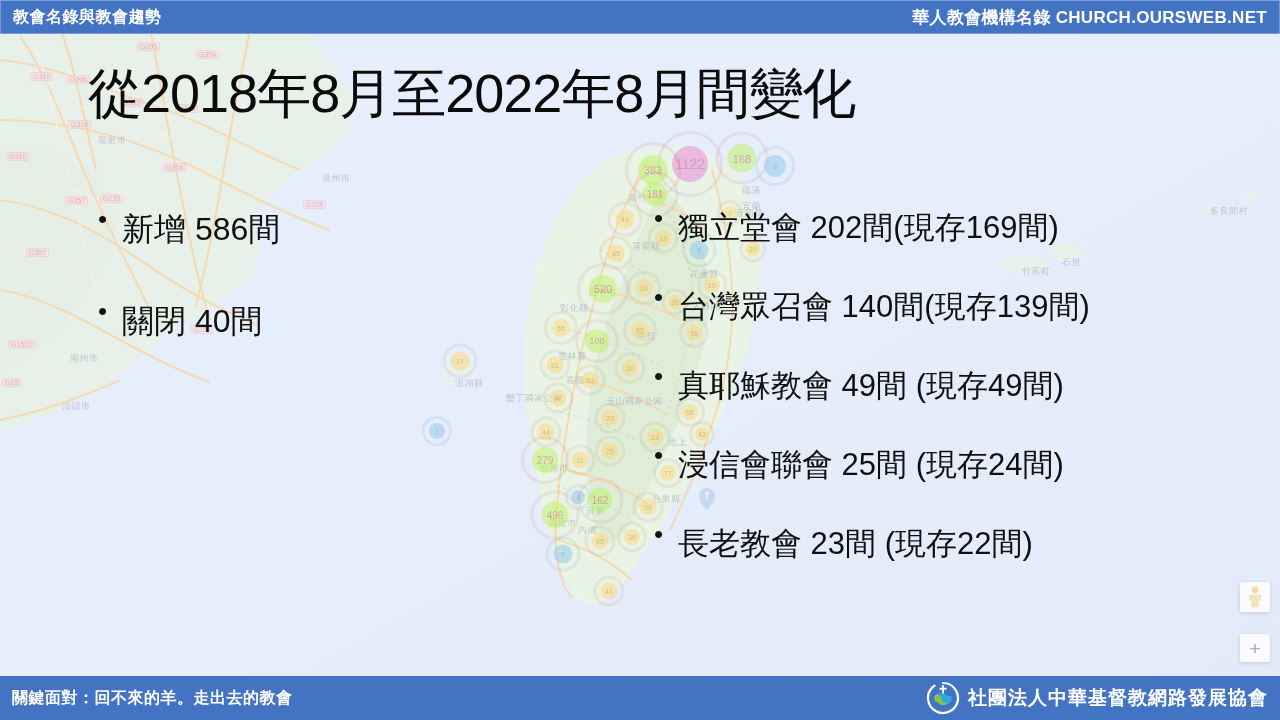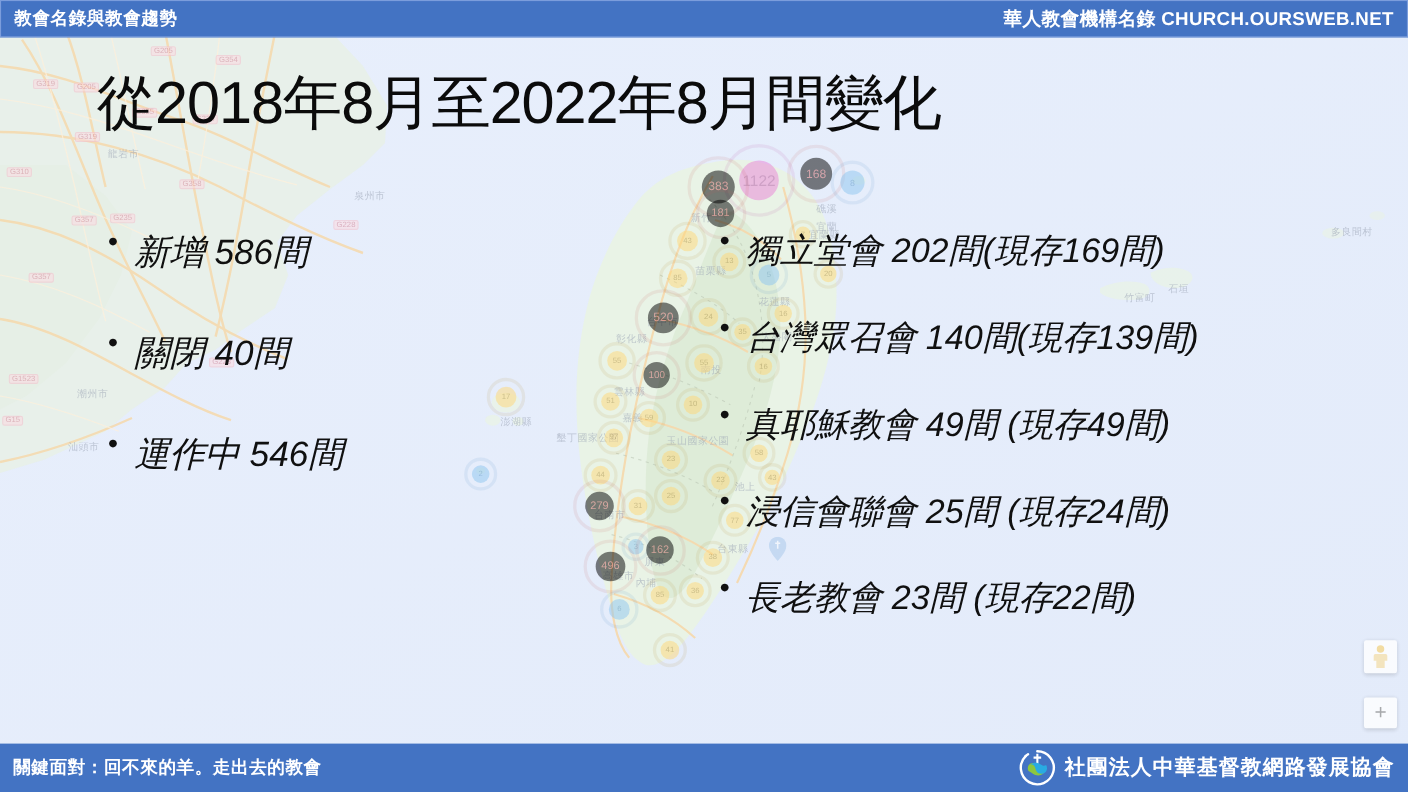--- a/index.html
+++ b/index.html
@@ -62,21 +62,21 @@
   }
   .cluster::before {
     content: "";
     position: absolute;
     border-radius: 50%;
     inset: -42%;
     border: 3px solid currentColor;
     opacity: .22;
   }
   .cluster.c-yellow { background: #ffd878; color: #b08a2e; }
-  .cluster.c-pink   { background: #000000; color: #c25c5c; }
+  .cluster.c-pink   { background: #bef264; color: #c25c5c; }
   .cluster.c-magenta{ background: #e982d8; color: #b44fa6; }
   .cluster.c-blue   { background: #8ec6f0; color: #4f8fc4; }
 
   .poi-pin {
     position: absolute;
     width: 16px; height: 22px;
     transform: translate(-50%,-100%);
     opacity: .45;
   }
 
@@ -171,21 +171,20 @@
     color: #0b0b0b;
     letter-spacing: -1px;
     white-space: nowrap;
   }
 
   ul.bullets {
     list-style: none;
     margin: 0;
     padding: 0;
     position: absolute;
-    font-style: italic;
   }
   ul.bullets li {
     position: relative;
     padding-left: 26px;
     color: #101010;
     white-space: nowrap;
   }
   ul.bullets li::before {
     content: "•";
     position: absolute;
@@ -424,21 +423,20 @@
     <div id="header-right">華人教會機構名錄 CHURCH.OURSWEB.NET</div>
   </div>
 
   <div id="content">
 
     <div id="page-title">從2018年8月至2022年8月間變化</div>
 
     <ul id="left-bullets" class="bullets">
         <li>新增 586間</li>
         <li>關閉 40間</li>
-        <li>運作中 546間</li>
       </ul>
     <ul id="right-bullets" class="bullets">
         <li>獨立堂會 202間(現存169間)</li>
         <li>台灣眾召會 140間(現存139間)</li>
         <li>真耶穌教會 49間 (現存49間)</li>
         <li>浸信會聯會 25間 (現存24間)</li>
         <li>長老教會 23間 (現存22間)</li>
       </ul>
   </div>
 

